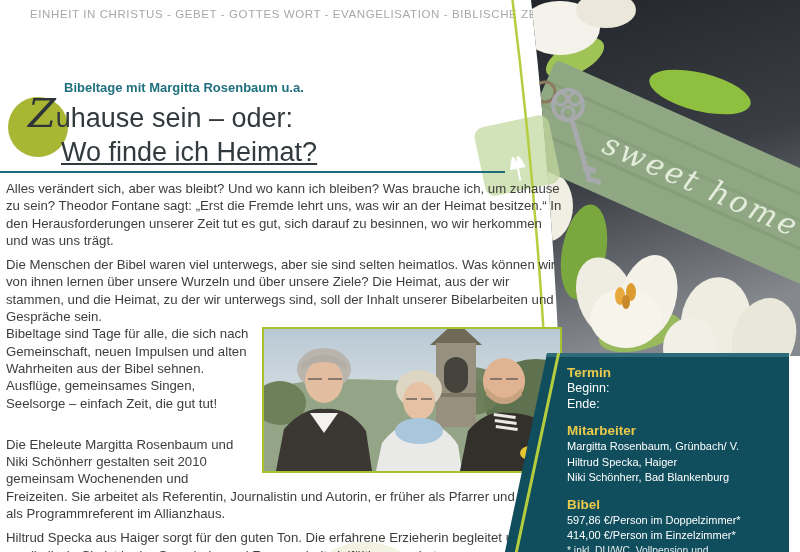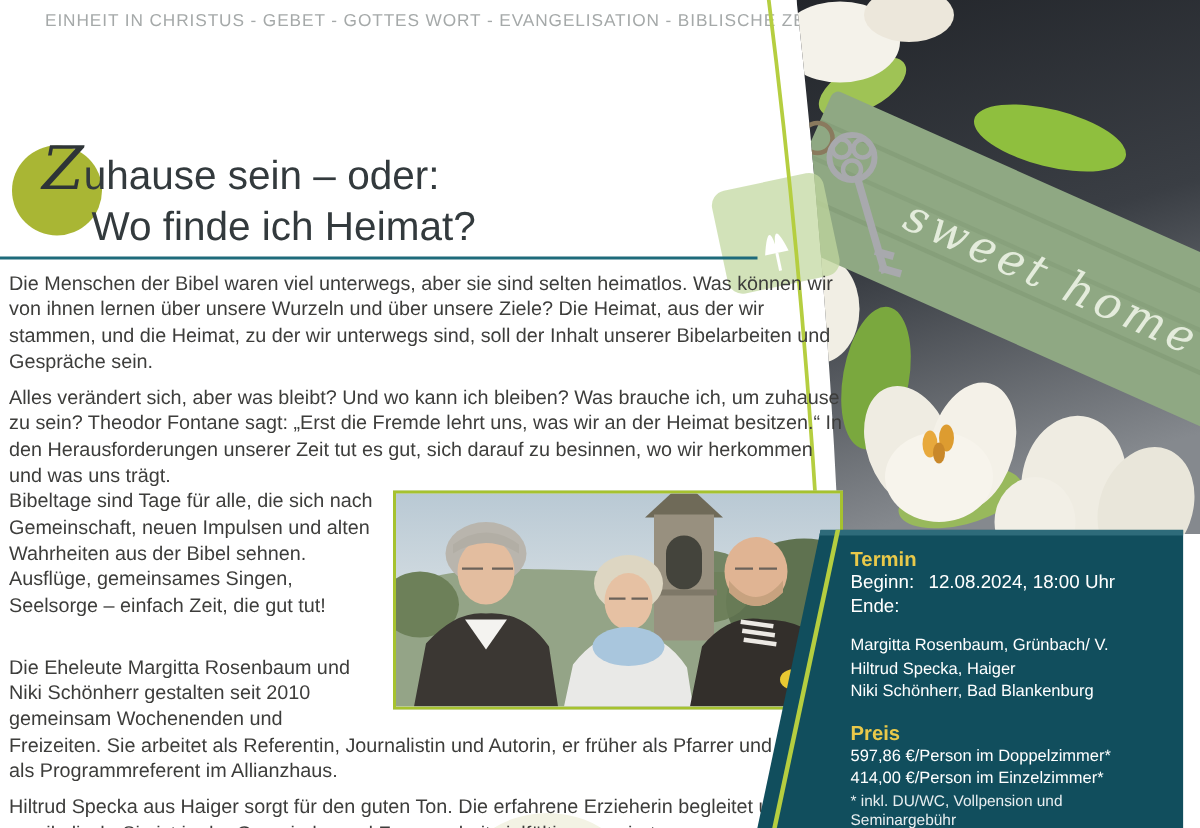--- a/index.html
+++ b/index.html
@@ -8,21 +8,21 @@
   
   .tagline{position:absolute;left:30px;top:8px;font-size:11.5px;letter-spacing:.6px;
            color:#a5a9a9;white-space:nowrap;}
   
   .accent-circle{position:absolute;left:8px;top:97px;width:60px;height:60px;border-radius:50%;
                  background:#a9b634;z-index:2;}
   .kicker{position:absolute;left:64px;top:80px;font-size:13px;font-weight:bold;color:#20707f;z-index:3;}
   .title{position:absolute;left:28px;top:96px;z-index:3;font-size:27px;line-height:34px;color:#333a3d;}
   .title .script-initial{font-family:"DejaVu Serif",serif;font-style:italic;font-size:40px;
                          line-height:34px;color:#2e3437;}
-  .title .line2{padding-left:33px;}
+  .title .line2{padding-left:33px;text-decoration:underline;}
   .title-rule{position:absolute;left:0;top:171px;width:505px;height:2px;background:#1e6b7b;z-index:2;}
   
   .copy{position:absolute;left:6px;top:180px;width:556px;z-index:2;font-size:13.2px;line-height:17.3px;}
   .copy p{margin:0 0 0 0;}
   .copy p + p{margin-top:7px;}
   .copy .tight{margin-top:0;}
   .copy .gap-lg{margin-top:24px;}
   .photo-frame{float:right;width:296px;height:142px;border:2px solid #a6c22f;background:#cfd8dc;
                margin:2px 0 2px 10px;overflow:hidden;}
   
@@ -107,29 +107,30 @@
     </g>
 
     <path d="M512,-4 Q534,170 545,354" fill="none" stroke="#b5ce40" stroke-width="2.5"></path>
 
     <ellipse cx="365" cy="600" rx="64" ry="58" fill="#f3f3e4"></ellipse>
   </svg>
 
   <div class="tagline">EINHEIT IN CHRISTUS - GEBET - GOTTES WORT - EVANGELISATION - BIBLISCHE ZEITANSAGE</div>
 
   <div class="accent-circle"></div>
+  <div class="kicker">Bibeltage mit Margitta Rosenbaum u.a.</div>
   <div class="title">
     <div><span class="script-initial">Z</span><span>uhause sein – oder:</span></div>
     <div class="line2">Wo finde ich Heimat?</div>
   </div>
   <div class="title-rule"></div>
 
   <div class="copy">
+    <p>Alles verändert sich, aber was bleibt? Und wo kann ich bleiben? Was brauche ich, um zuhause zu sein? Theodor Fontane sagt: „Erst die Fremde lehrt uns, was wir an der Heimat besitzen.“ In den Herausforderungen unserer Zeit tut es gut, sich darauf zu besinnen, wo wir herkommen und was uns trägt.</p>
     <p>Die Menschen der Bibel waren viel unterwegs, aber sie sind selten heimatlos. Was können wir von ihnen lernen über unsere Wurzeln und über unsere Ziele? Die Heimat, aus der wir stammen, und die Heimat, zu der wir unterwegs sind, soll der Inhalt unserer Bibelarbeiten und Gespräche sein.</p>
-    <p>Alles verändert sich, aber was bleibt? Und wo kann ich bleiben? Was brauche ich, um zuhause zu sein? Theodor Fontane sagt: „Erst die Fremde lehrt uns, was wir an der Heimat besitzen.“ In den Herausforderungen unserer Zeit tut es gut, sich darauf zu besinnen, wo wir herkommen und was uns trägt.</p>
     <div class="photo-frame">
       <svg width="296" height="142" viewBox="0 0 296 142">
         <defs>
           <linearGradient id="skyGrad" x1="0" y1="0" x2="0" y2="1">
             <stop offset="0" stop-color="#b9c9d4"></stop>
             <stop offset="1" stop-color="#eef0ef"></stop>
           </linearGradient>
         </defs>
         <rect width="296" height="142" fill="url(#skyGrad)"></rect>
         <path d="M0,64 C60,36 130,62 296,48 L296,142 L0,142 Z" fill="#94a487"></path>
@@ -176,32 +177,32 @@
     <p class="tight">Ausflüge, gemeinsames Singen, Seelsorge – einfach Zeit, die gut tut!</p>
     <p class="gap-lg">Die Eheleute Margitta Rosenbaum und Niki Schönherr gestalten seit 2010 gemeinsam Wochenenden und Freizeiten. Sie arbeitet als Referentin, Journalistin und Autorin, er früher als Pfarrer und jetzt als Programmreferent im Allianzhaus.</p>
     <p>Hiltrud Specka aus Haiger sorgt für den guten Ton. Die erfahrene Erzieherin begleitet uns musikalisch. Sie ist in der Gemeinde- und Frauenarbeit vielfältig engagiert.</p>
   </div>
 
   <div class="info-box">
     <div class="box-section">
       <div class="box-heading">Termin</div>
       <div class="box-row">
         <span class="lbl">Beginn:</span>
-        <span>12.08.2024, 18:00 Uhr</span>
       </div>
       <div class="box-row">
         <span class="lbl">Ende:</span>
       </div>
     </div>
     <div class="box-section">
+      <div class="box-heading">Mitarbeiter</div>
       <div class="box-line">Margitta Rosenbaum, Grünbach/ V.</div>
       <div class="box-line">Hiltrud Specka, Haiger</div>
       <div class="box-line">Niki Schönherr, Bad Blankenburg</div>
     </div>
     <div class="box-section">
-      <div class="box-heading">Preis</div>
+      <div class="box-heading">Bibel</div>
       <div class="box-line">597,86 €/Person im Doppelzimmer*</div>
       <div class="box-line">414,00 €/Person im Einzelzimmer*</div>
       <div class="box-note">* inkl. DU/WC, Vollpension und Seminargebühr</div>
     </div>
   </div>
 
 </div>
 
 </body></html>

